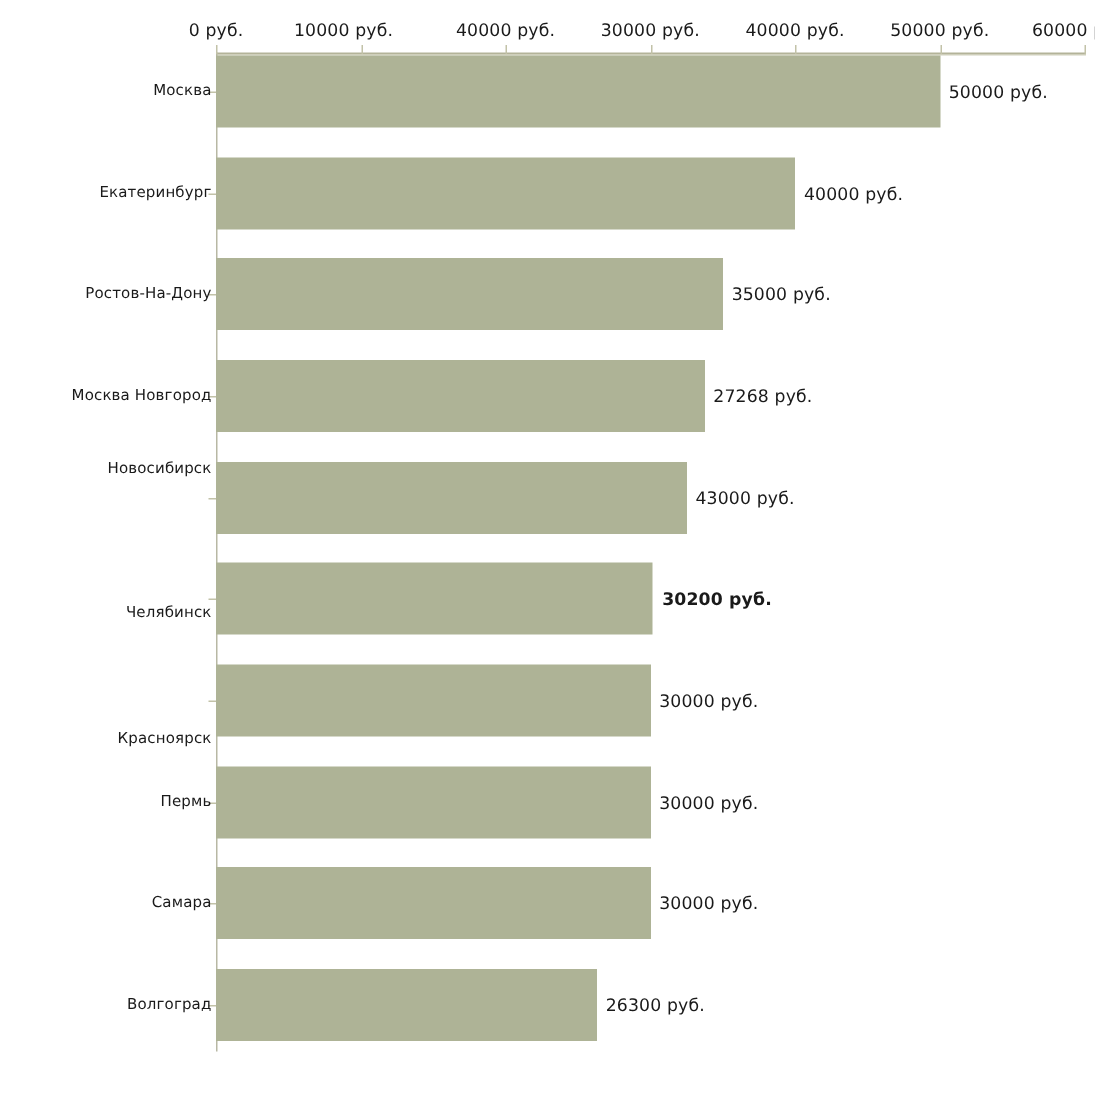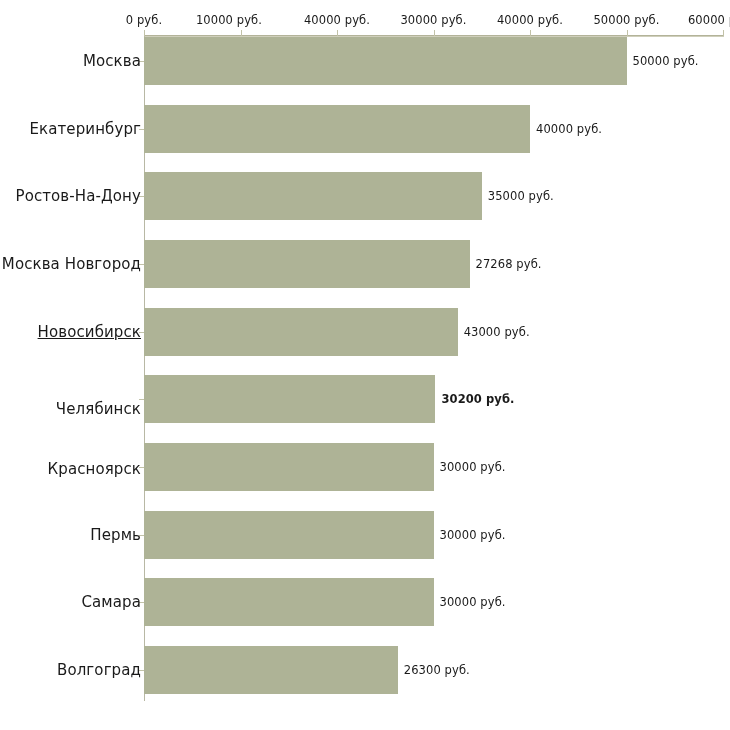--- a/index.html
+++ b/index.html
@@ -73,21 +73,21 @@
   .y-tick {
     position: absolute;
     left: 116px;
     width: 5px;
     height: 1px;
     background: #c2c2a8;
   }
   .y-tick-label {
     position: absolute;
     right: 612px;
-    font-size: 15px;
+    font-size: 10px;
     color: #1a1a1a;
     white-space: nowrap;
     transform: translateY(-50%);
     letter-spacing: 0.1px;
   }
   .bar {
     position: absolute;
     background: #aeb396;
   }
   .bar-value-label {
@@ -137,29 +137,29 @@
         <div class="bar" style="left: 121px; top: 172.3px; width: 337.75px; height: 48px; background: rgb(174, 179, 150);"></div>
         <div class="y-tick" style="top: 196.3px;"></div>
         <div class="y-tick-label" style="top: 196.3px;">Ростов-На-Дону</div>
         <div class="bar-value-label" style="left: 464.75px; top: 196.3px;">35000 руб.</div>
         <div class="bar" style="left: 121px; top: 239.95px; width: 325.543px; height: 48px; background: rgb(174, 179, 150);"></div>
         <div class="y-tick" style="top: 263.95px;"></div>
         <div class="y-tick-label" style="top: 263.95px;">Москва Новгород</div>
         <div class="bar-value-label" style="left: 452.543px; top: 263.95px;">27268 руб.</div>
         <div class="bar" style="left: 121px; top: 307.6px; width: 313.625px; height: 48px; background: rgb(174, 179, 150);"></div>
         <div class="y-tick" style="top: 331.6px;"></div>
-        <div class="y-tick-label" style="top: 332px; text-decoration: underline;">Новосибирск</div>
+        <div class="y-tick-label" style="top: 313px;">Новосибирск</div>
         <div class="bar-value-label" style="left: 440.625px; top: 331.6px;">43000 руб.</div>
         <div class="bar" style="left: 121px; top: 375.25px; width: 291.43px; height: 48px; background: rgb(174, 179, 150);"></div>
         <div class="y-tick" style="top: 399.25px;"></div>
         <div class="y-tick-label" style="top: 409px;">Челябинск</div>
         <div class="bar-value-label" style="left: 418.43px; top: 399.25px; font-weight: bold;">30200 руб.</div>
         <div class="bar" style="left: 121px; top: 442.9px; width: 289.5px; height: 48px; background: rgb(174, 179, 150);"></div>
         <div class="y-tick" style="top: 466.9px;"></div>
-        <div class="y-tick-label" style="top: 469px;">Красноярск</div>
+        <div class="y-tick-label" style="top: 493px;">Красноярск</div>
         <div class="bar-value-label" style="left: 416.5px; top: 466.9px;">30000 руб.</div>
         <div class="bar" style="left: 121px; top: 510.55px; width: 289.5px; height: 48px; background: rgb(174, 179, 150);"></div>
         <div class="y-tick" style="top: 534.55px;"></div>
         <div class="y-tick-label" style="top: 534.55px;">Пермь</div>
         <div class="bar-value-label" style="left: 416.5px; top: 534.55px;">30000 руб.</div>
         <div class="bar" style="left: 121px; top: 578.2px; width: 289.5px; height: 48px; background: rgb(174, 179, 150);"></div>
         <div class="y-tick" style="top: 602.2px;"></div>
         <div class="y-tick-label" style="top: 602.2px;">Самара</div>
         <div class="bar-value-label" style="left: 416.5px; top: 602.2px;">30000 руб.</div>
         <div class="bar" style="left: 121px; top: 645.85px; width: 253.795px; height: 48px; background: rgb(174, 179, 150);"></div>

